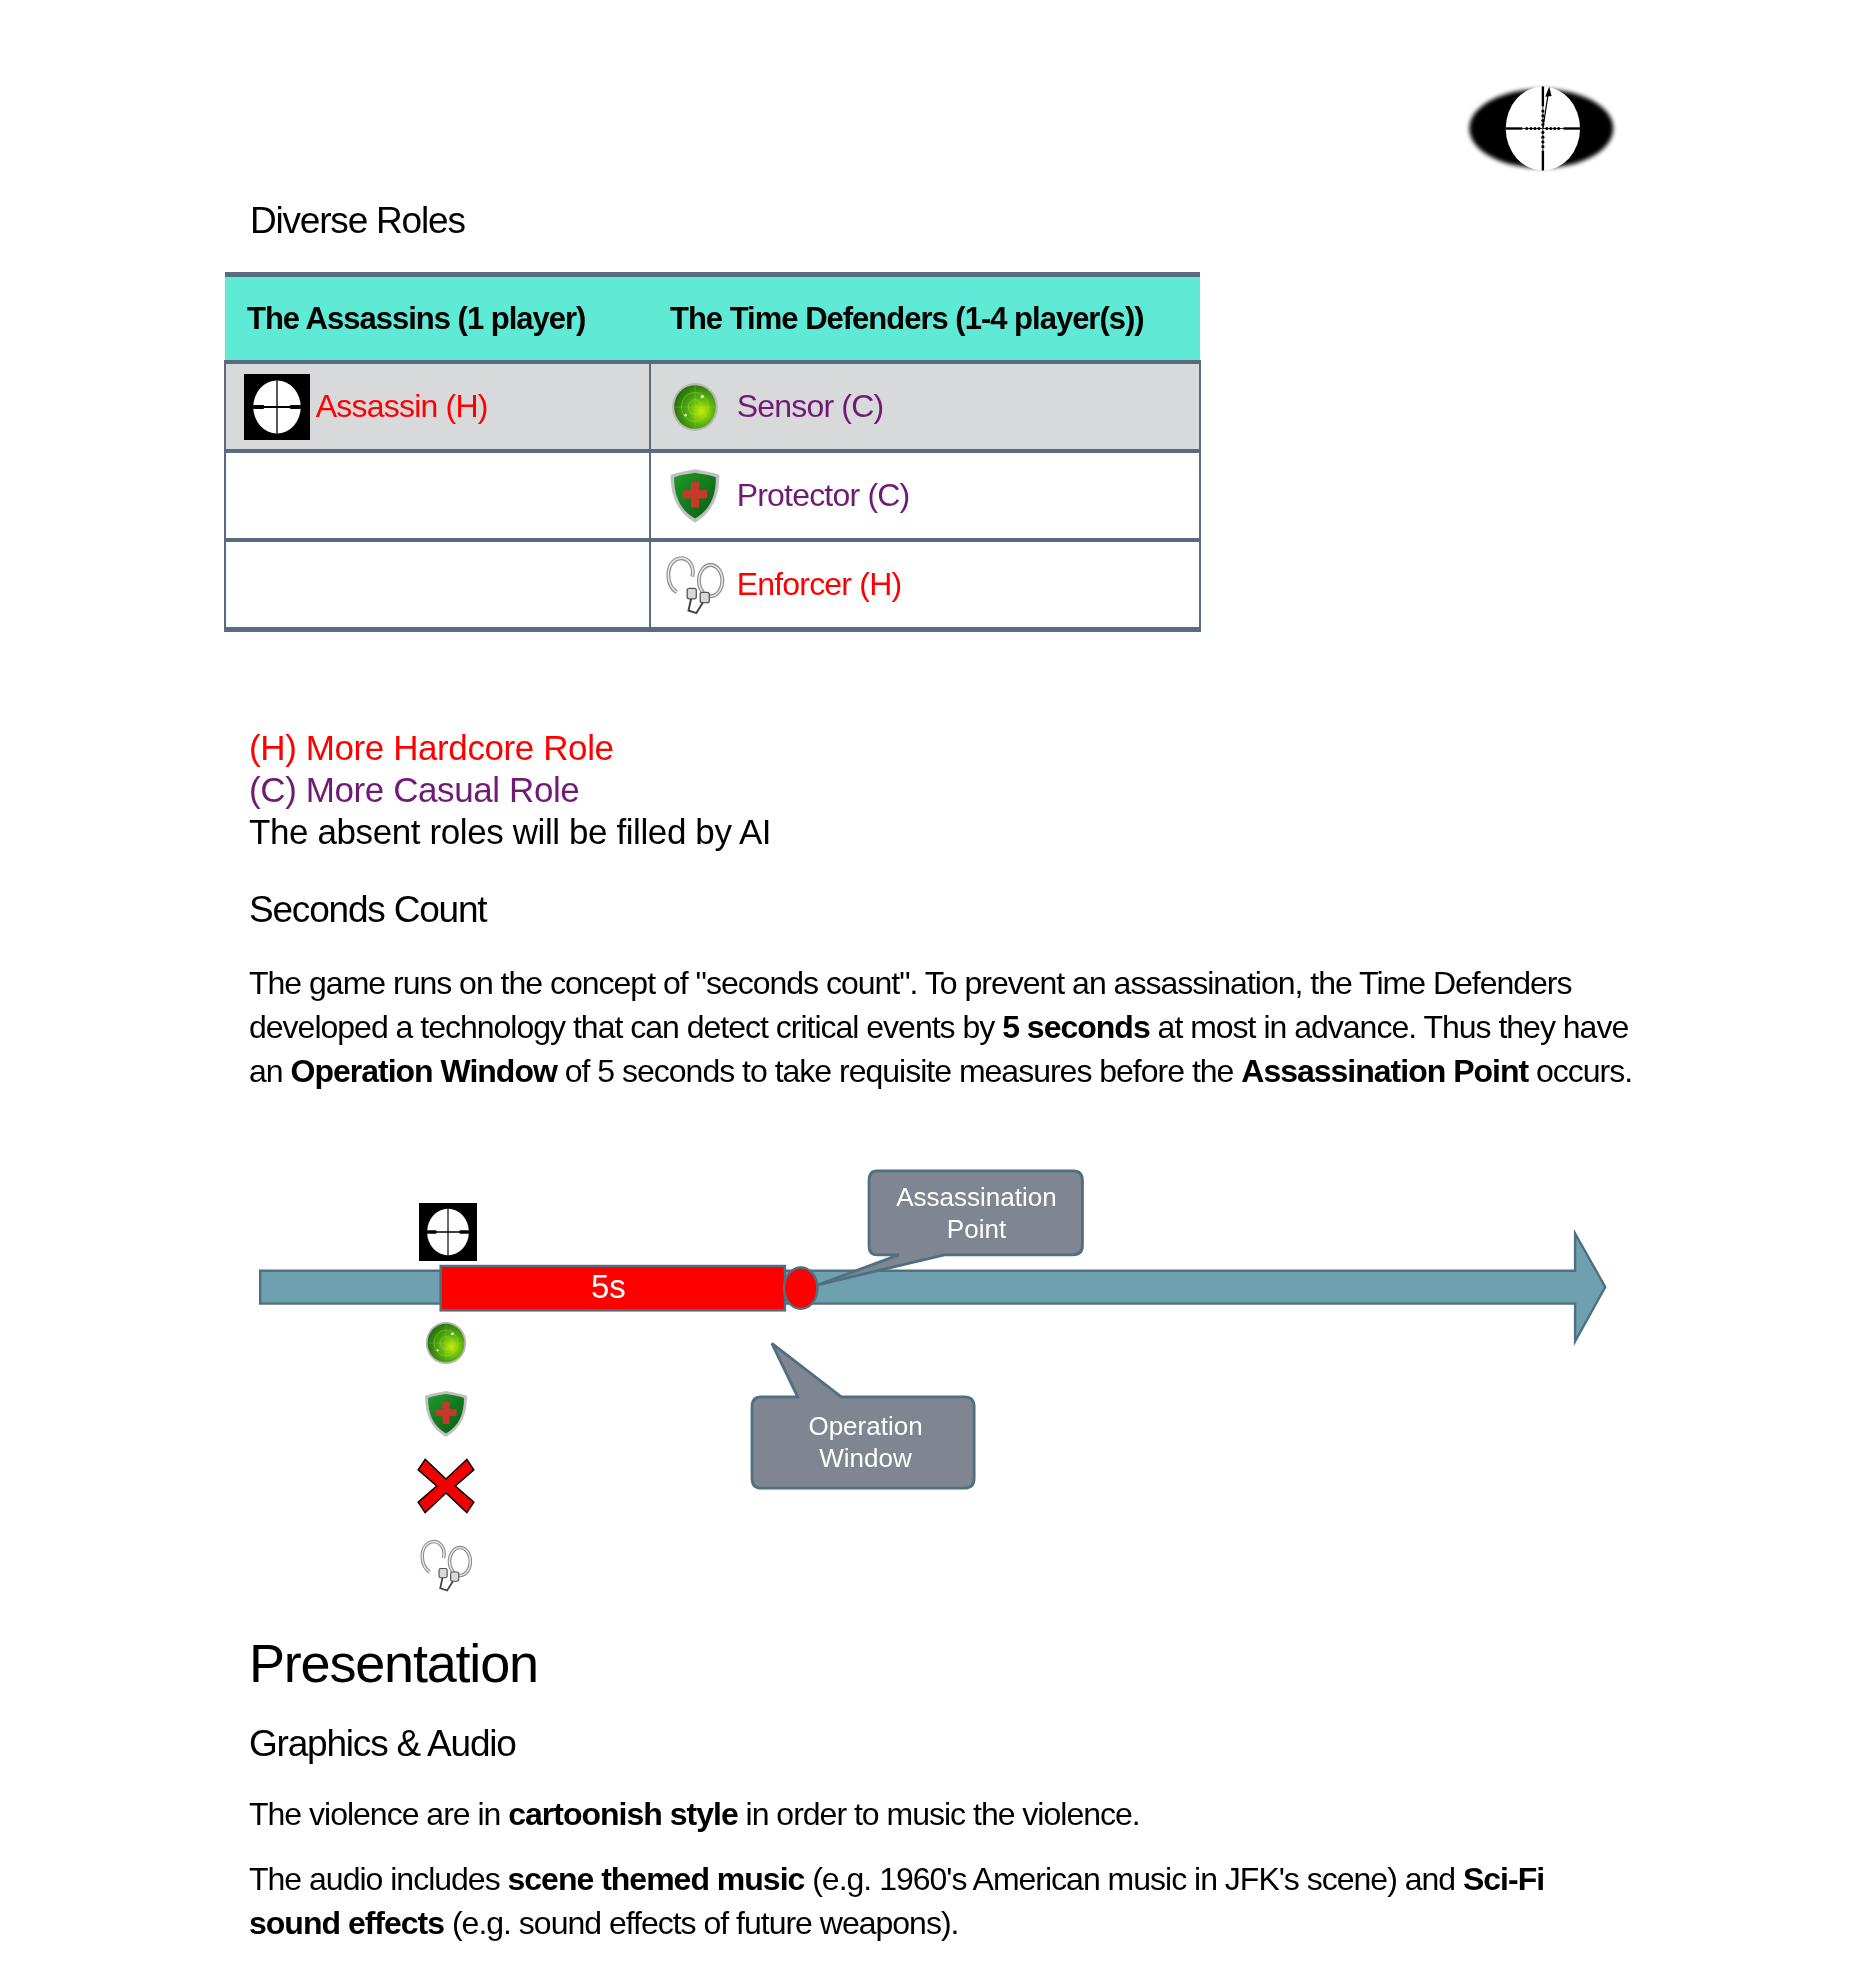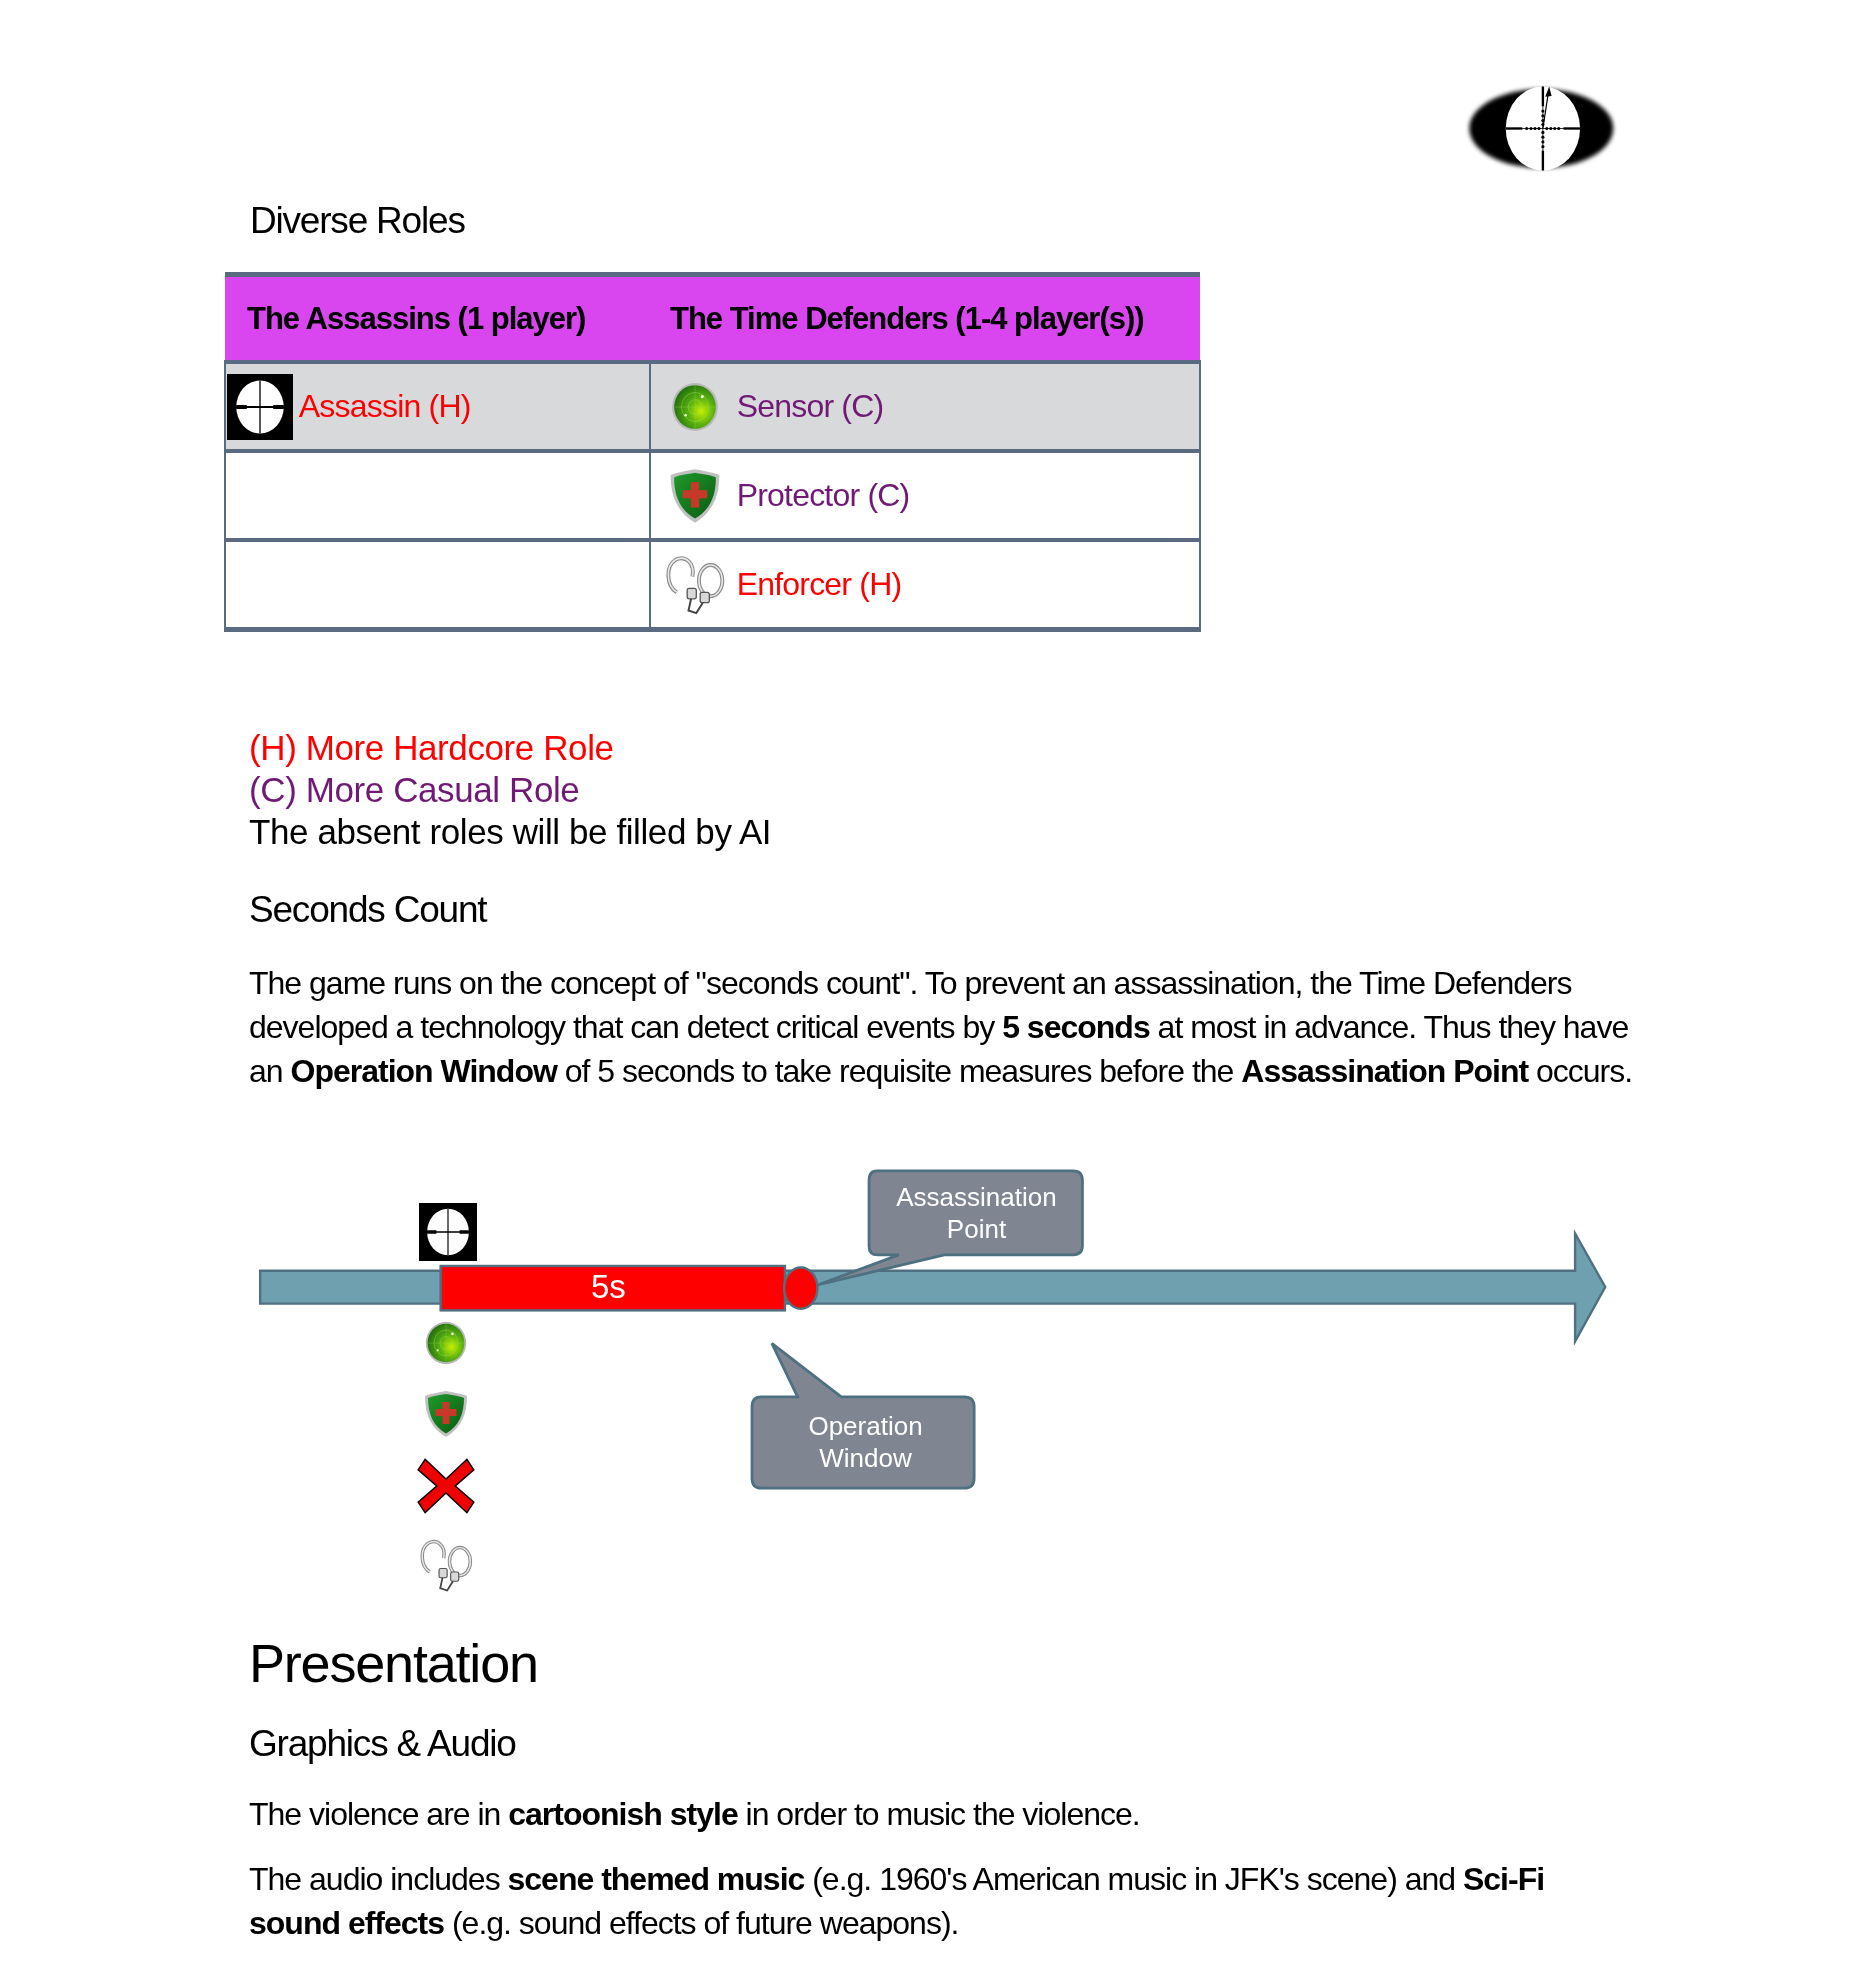--- a/index.html
+++ b/index.html
@@ -7,32 +7,32 @@
          font-family:"DejaVu Sans", sans-serif; color:#000; }
   .abs { position:absolute; }
   .calibri { font-family:"Liberation Sans Narrow","Liberation Sans", sans-serif; }
   .h2 { font-size:37px; font-weight:normal; letter-spacing:-1.2px; white-space:nowrap; }
   .h1 { font-size:54px; font-weight:normal; letter-spacing:-1.2px; white-space:nowrap; }
   .para { font-size:32px; line-height:44px; letter-spacing:-1px; width:1409px; }
   .para b { font-weight:bold; }
 
   
   .roles-table { position:absolute; left:224px; top:272px; width:977px; border-collapse:collapse; }
-  .roles-table th { background:#d946ef; height:83px; border-top:5.6px solid #5a6a80; text-align:left;
+  .roles-table th { background:#5eead4; height:83px; border-top:5.6px solid #5a6a80; text-align:left;
        font-size:31px; font-weight:bold; padding:0 0 0 22px; letter-spacing:-1px; white-space:nowrap; }
   .roles-table th.c2 { padding-left:20px; }
   .roles-table td { height:85px; border:2px solid #5a6a80; border-top:4.8px solid #5a6a80; padding:0;
        vertical-align:middle; font-size:32px; letter-spacing:-0.8px; }
   .roles-table tr.shaded td { background:#d8d9db; }
   .roles-table tr.plain td { background:#ffffff; }
   .roles-table tr:last-child td { border-bottom:5.6px solid #5a6a80; }
   .cell-inner { display:flex; align-items:center; height:100%; }
   .cell-inner .ico { width:66px; display:flex; justify-content:center; align-items:center; }
   .col1 { width:403px; }
-  .col1 .cell-inner { padding-left:1px;border-radius:18px; }
+  .col1 .cell-inner { padding-left:18px;border-radius:18px; }
   .col2 .cell-inner { padding-left:11px; }
   .hard { color:#ff0000; }
   .casual { color:#701a75; }
 
   .legend { font-family:"Liberation Sans", sans-serif; font-size:35px; letter-spacing:-0.4px; white-space:nowrap; }
 
   
   .callout-text { color:#fff; font-family:"Liberation Sans", sans-serif; font-size:26px; line-height:32px;
        text-align:center; }
   .bar-label { color:#fff; font-family:"Liberation Sans", sans-serif; font-size:33px; }

